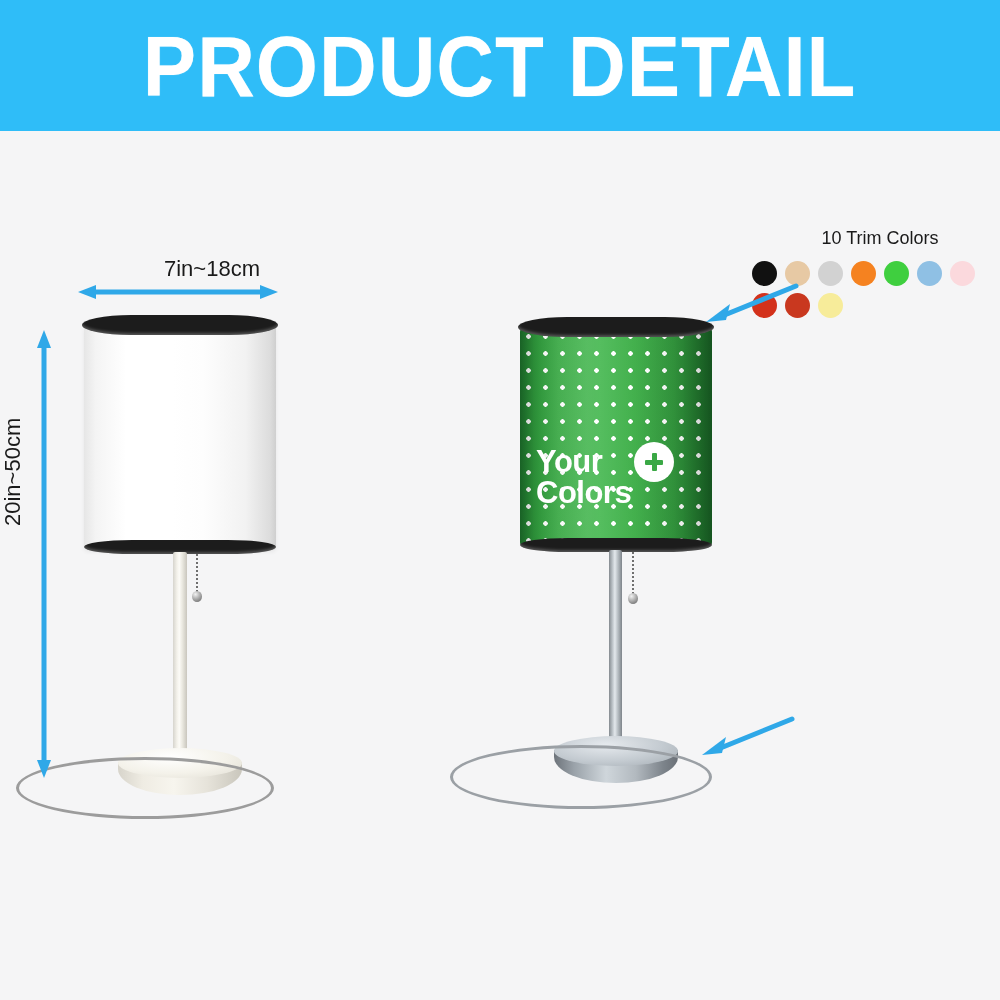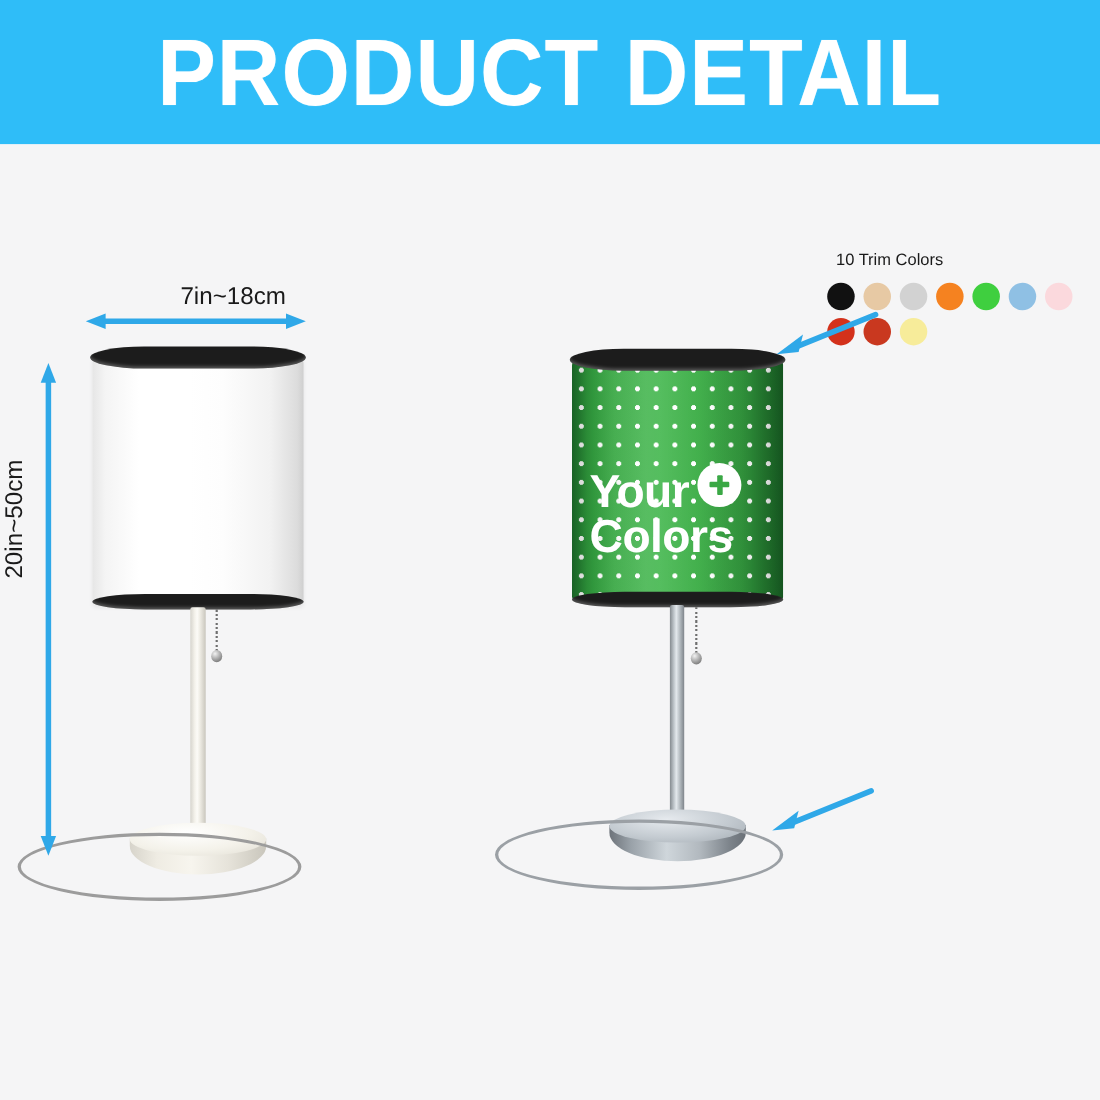--- a/index.html
+++ b/index.html
@@ -85,21 +85,21 @@
       rgba(0,0,0,0.08) 85%, rgba(0,0,0,0.22) 100%);
     pointer-events: none;
   }
   #green-shade-artwork {
     position: absolute;
     left: 16px;
     bottom: 38px;
     width: 155px;
     color: #ffffff;
     font-weight: bold;
-    font-size: 42px;
+    font-size: 31px;
     line-height: 0.98;
     letter-spacing: -0.5px;
   }
   #artwork-line1 { display: block; }
   #artwork-line2 { display: block; }
   #artwork-plus-badge {
     position: absolute;
     left: 98px;
     top: -5px;
     width: 40px;
@@ -193,23 +193,23 @@
 
   
   #trim-colors-panel {
     position: absolute;
     left: 752px;
     top: 228px;
     width: 248px;
   }
   #trim-colors-title {
     color: #1a1a1a;
-    font-size: 15px;
+    font-size: 18px;
     font-weight: 500;
-    text-align: left;
+    text-align: center;
     white-space: nowrap;
     margin-left: 8px;
   }
   #trim-color-swatches {
     display: flex;
     flex-wrap: wrap;
     gap: 7px 8px;
     margin-top: 12px;
     width: 245px;
   }

